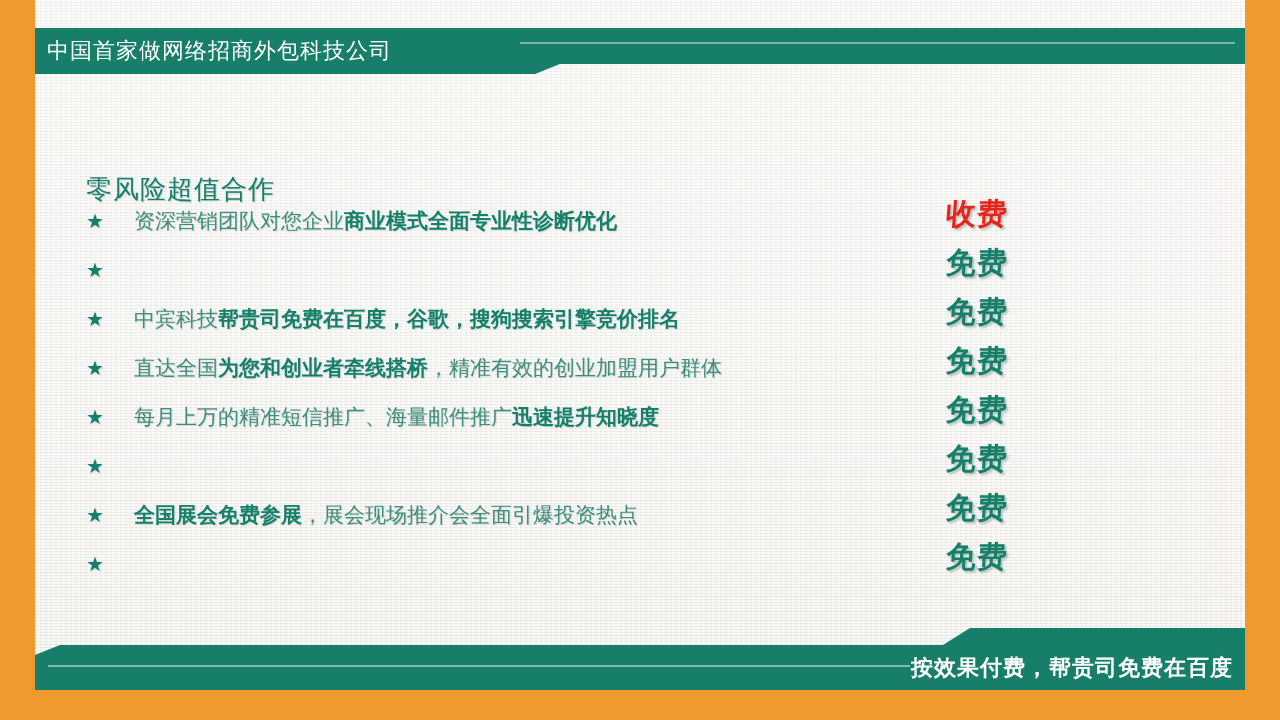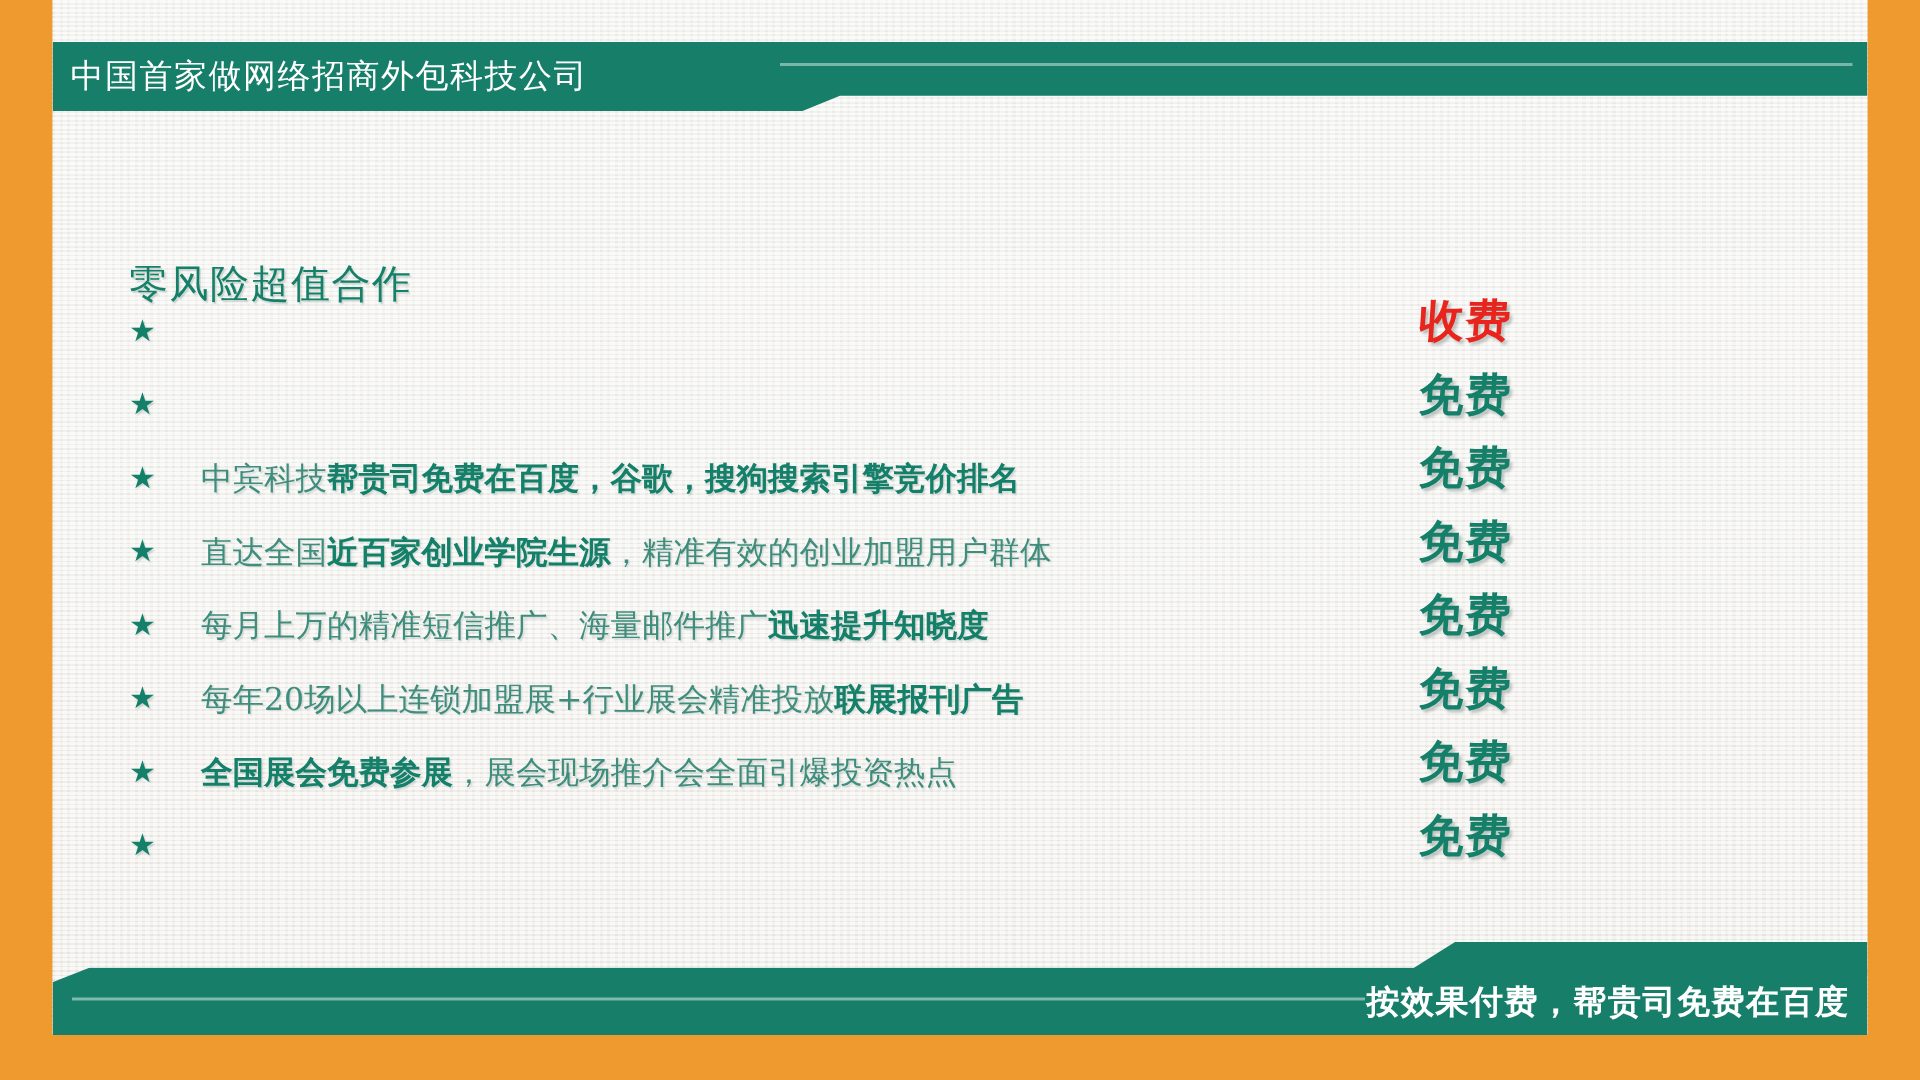--- a/index.html
+++ b/index.html
@@ -195,39 +195,39 @@
 
   <div id="header-bar"></div>
   <div id="header-hairline"></div>
   <div id="header-title">中国首家做网络招商外包科技公司</div>
 
   <div id="section-title">零风险超值合作</div>
 
   <div id="bullets">
     <div class="row">
       <span class="star">★</span>
+      <span class="row-text"><span>资深营销团队对您企业</span><span class="b">商业模式全面专业性诊断优化</span><span></span></span>
     </div>
     <div class="row">
       <span class="star">★</span>
     </div>
     <div class="row">
       <span class="star">★</span>
       <span class="row-text"><span>中宾科技</span><span class="b">帮贵司免费在百度，谷歌，搜狗搜索引擎竞价排名</span><span></span></span>
     </div>
     <div class="row">
       <span class="star">★</span>
-      <span class="row-text"><span>直达全国</span><span class="b">近百家创业学院生源</span><span>，精准有效的创业加盟用户群体</span></span>
+      <span class="row-text"><span>直达全国</span><span class="b">为您和创业者牵线搭桥</span><span>，精准有效的创业加盟用户群体</span></span>
     </div>
     <div class="row">
       <span class="star">★</span>
       <span class="row-text"><span>每月上万的精准短信推广、海量邮件推广</span><span class="b">迅速提升知晓度</span><span></span></span>
     </div>
     <div class="row">
       <span class="star">★</span>
-      <span class="row-text"><span>每年20场以上连锁加盟展+行业展会精准投放</span><span class="b">联展报刊广告</span><span></span></span>
     </div>
     <div class="row">
       <span class="star">★</span>
       <span class="row-text"><span></span><span class="b">全国展会免费参展</span><span>，展会现场推介会全面引爆投资热点</span></span>
     </div>
     <div class="row">
       <span class="star">★</span>
     </div>
   </div>
 

